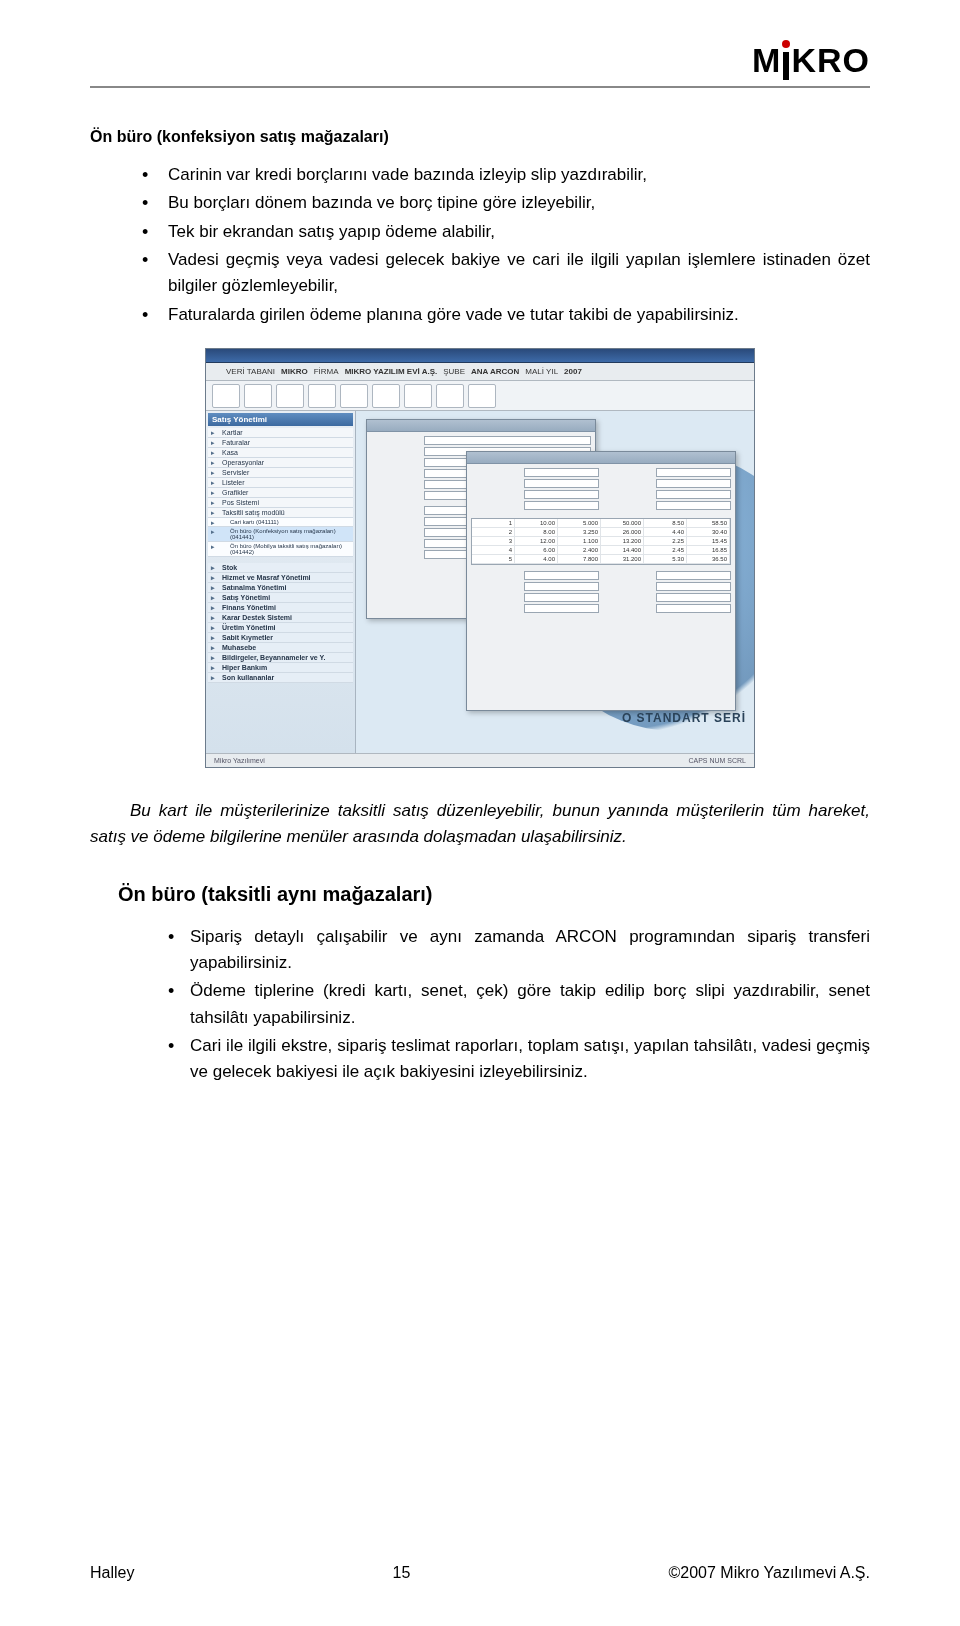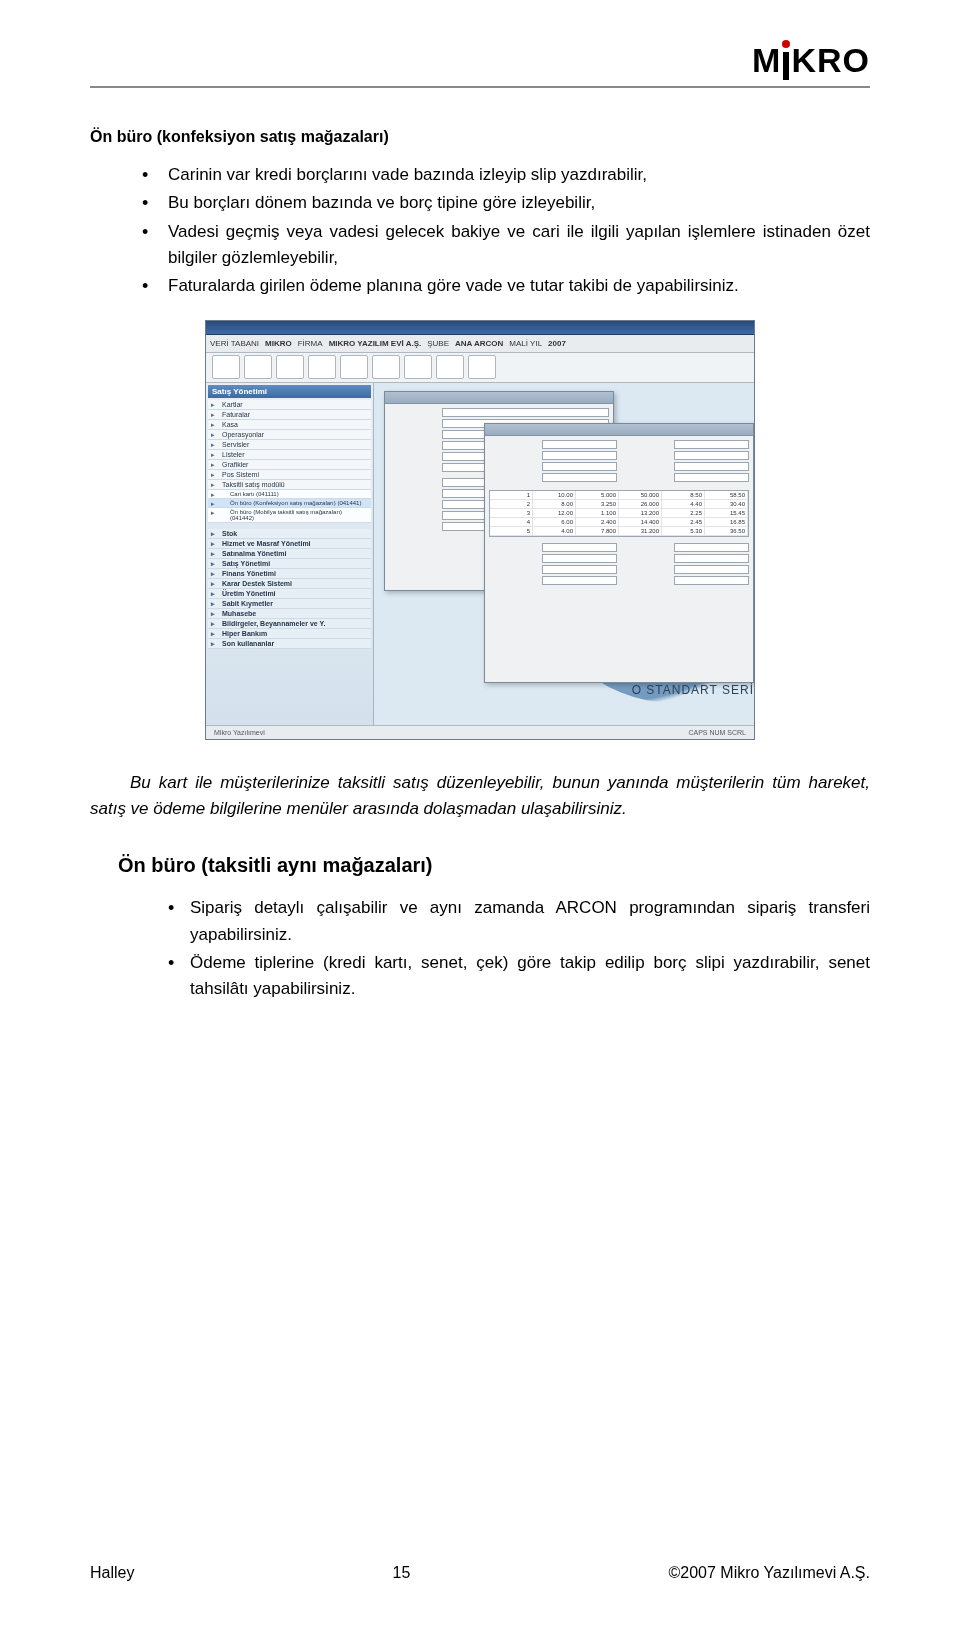--- a/index.html
+++ b/index.html
@@ -87,42 +87,42 @@
     height: 14px;
     background: linear-gradient(#2a4a7a,#3d6aa8);
     border-bottom:1px solid #223a5c;
   }
   .ss-toolbar {
     height: 18px;
     background: #e8ecef;
     border-bottom:1px solid #b0b8c0;
     display:flex;
     align-items:center;
-    padding:0 4px;
+    padding:0 20px;
     gap:6px;
     color:#333;
   }
   .ss-toolbar2 {
     height: 30px;
     background: #f0f3f6;
     border-bottom:1px solid #b0b8c0;
     display:flex;
     align-items:center;
     padding:0 6px;
     gap:4px;
   }
   .tbtn {
     width:28px; height:24px;
     background:#fff;
     border:1px solid #adb6c0;
     border-radius:2px;
   }
   .ss-body { display:flex; height: calc(100% - 76px); }
   .ss-side {
-    width: 168px;
+    width: 150px;
     background: linear-gradient(#e8eef4,#d4e1ec);
     border-right:1px solid #a8b4c0;
     padding:2px;
   }
   .side-header {
     background: linear-gradient(#5f8dc0,#3d6aa0);
     color:#fff;
     font-weight:bold;
     padding:2px 4px;
     font-size:8px;
@@ -172,23 +172,23 @@
   }
   .ssw-body{ padding:4px; }
   .field-row{ display:flex; gap:3px; margin-bottom:2px; align-items:center;}
   .field-label{ width:50px; font-size:6px; color:#333; text-align:right;}
   .field-input{ height:9px; background:#fff; border:1px solid #9aa6b2; flex:1;}
   .mini-tbl{ background:#fff; border:1px solid #9aa6b2; }
   .mini-tbl-row{ display:flex; border-bottom:1px solid #e0e4e8;}
   .mini-tbl-cell{ flex:1; font-size:6px; padding:1px 2px; text-align:right; border-right:1px solid #e0e4e8;}
   .standart-seri{
     position:absolute;
-    right:0; bottom:28px;
+    right:8px; bottom:28px;
     font-size:12px;
-    font-weight:normal;
+    font-weight:bold;
     color:#2a4258;
     letter-spacing:1px;
   }
   .ss-status{
     position:absolute;
     bottom:0; left:0; right:0;
     height:14px;
     background:#e8ecef;
     border-top:1px solid #b0b8c0;
     display:flex;
@@ -256,20 +256,21 @@
       </span>
       <span class="logo-text">KRO</span>
     </div>
   </div>
 
   <h1 class="title">Ön büro (konfeksiyon satış mağazaları)</h1>
 
   <ul class="bullets">
     <li>Carinin var kredi borçlarını vade bazında izleyip slip yazdırabilir,</li>
     <li>Bu borçları dönem bazında ve borç tipine göre izleyebilir,</li>
+    <li>Tek bir ekrandan satış yapıp ödeme alabilir,</li>
     <li>Vadesi geçmiş veya vadesi gelecek bakiye ve cari ile ilgili yapılan işlemlere istinaden özet bilgiler gözlemleyebilir,</li>
     <li>Faturalarda girilen ödeme planına göre vade ve tutar takibi de yapabilirsiniz.</li>
   </ul>
 
   <div class="screenshot">
     <div class="ss-titlebar"></div>
     <div class="ss-toolbar">
       <span>VERİ TABANI</span>
       <span style="font-weight:bold;">MIKRO</span>
       <span>FİRMA</span>
@@ -505,20 +506,21 @@
     </div>
   </div>
 
   <p class="body-text"><span class="indent"></span><span>Bu kart ile müşterilerinize taksitli satış düzenleyebilir, bunun yanında müşterilerin tüm hareket, satış ve ödeme bilgilerine menüler arasında dolaşmadan ulaşabilirsiniz.</span></p>
 
   <h2 class="subtitle">Ön büro (taksitli aynı mağazaları)</h2>
 
   <ul class="bullets2">
     <li>Sipariş detaylı çalışabilir ve aynı zamanda ARCON programından sipariş transferi yapabilirsiniz.</li>
     <li>Ödeme tiplerine (kredi kartı, senet, çek) göre takip edilip borç slipi yazdırabilir, senet tahsilâtı yapabilirsiniz.</li>
+    <li>Cari ile ilgili ekstre, sipariş teslimat raporları, toplam satışı, yapılan tahsilâtı, vadesi geçmiş ve gelecek bakiyesi ile açık bakiyesini izleyebilirsiniz.</li>
   </ul>
 
   <div class="footer">
     <span>Halley</span>
     <span class="pg">15</span>
     <span>©2007 Mikro Yazılımevi A.Ş.</span>
   </div>
 
 </div>
 

